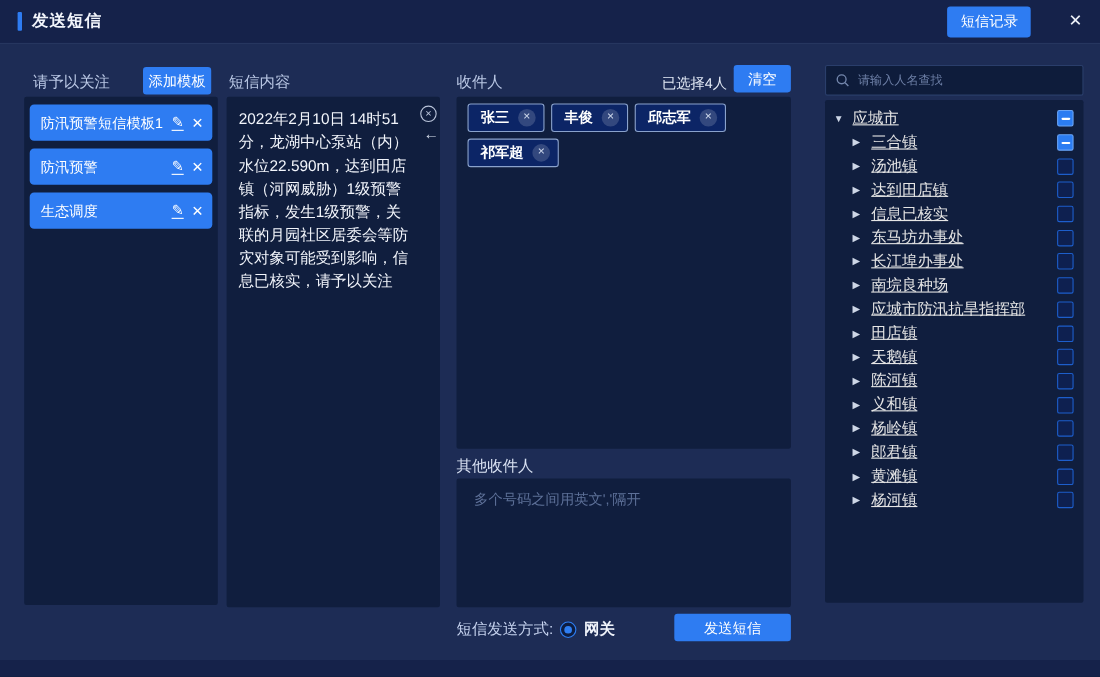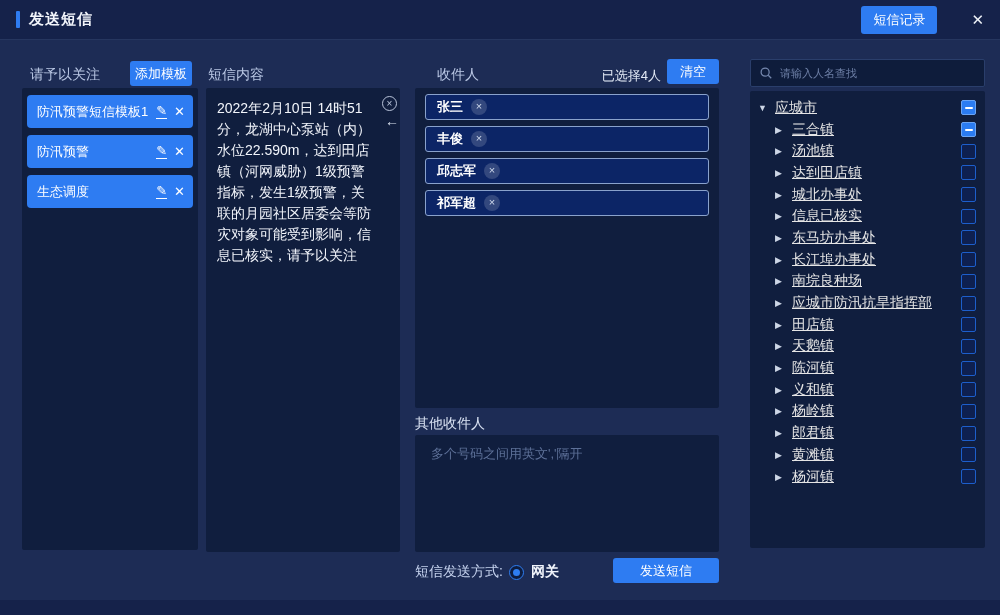--- a/index.html
+++ b/index.html
@@ -36,26 +36,26 @@
   .lbl-content { left:208px; top:66px; }
   .panel-content { left:206px; top:88px; width:194px; height:464px; }
   .panel-content textarea { width:100%; height:100%; background:transparent; border:none; resize:none;
        color:#f2f5fb; font-size:14px; line-height:21px; padding:10px 24px 10px 11px;
        font-family:inherit; outline:none; }
   .content-clear { position:absolute; top:8px; right:3px; width:15px; height:15px; border:1px solid #b9c4da;
        border-radius:50%; color:#b9c4da; font-size:10px; line-height:13px; text-align:center; cursor:pointer; }
   .content-arrow { position:absolute; top:25px; right:1px; color:#d8e0ee; font-size:14px; cursor:pointer; }
 
   
-  .lbl-recip { left:437px; top:66px; }
+  .lbl-recip { left:415px; top:66px; }
   .selected-count { position:absolute; left:577px; top:67px; width:84px; text-align:right;
        color:#e3eaf6; font-size:13px; }
   .btn-clear { position:absolute; left:667px; top:59px; width:52px; height:25px; }
   .panel-recip { left:415px; top:88px; width:304px; height:320px; padding:6px 10px; }
-  .chips { display:flex; flex-wrap:wrap; gap:6px;flex-direction:column; }
+  .chips { display:flex; flex-wrap:wrap; gap:6px; }
   .chip { display:inline-flex; align-items:center; height:26px; padding:0 7px 0 11px; background:#0c2566;
           border:1px solid #8aa2cc; border-radius:3px; color:#fff; font-size:13px; font-weight:bold; }
   .chip-x { width:16px; height:16px; margin-left:8px; border-radius:50%; background:rgba(255,255,255,.16);
           color:#cdd7ea; font-size:11px; line-height:15px; text-align:center; font-weight:normal; cursor:pointer; }
 
   .lbl-other { left:415px; top:415px; color:#d9e2f3; }
   .panel-other { left:415px; top:435px; width:304px; height:117px; }
   .panel-other textarea { width:100%; height:100%; background:transparent; border:none; resize:none;
        color:#f2f5fb; font-size:13px; padding:10px 12px 10px 16px; font-family:inherit; outline:none; }
   .panel-other textarea::placeholder { color:#5d7098; }
@@ -193,25 +193,20 @@
       <span class="tree-label">汤池镇</span>
       <span class="cb" data-state="unchecked"></span>
     </div>
     <div class="tree-row lvl1">
       <span class="tw" data-expanded="false"></span>
       <span class="tree-label">达到田店镇</span>
       <span class="cb" data-state="unchecked"></span>
     </div>
     <div class="tree-row lvl1">
       <span class="tw" data-expanded="false"></span>
-      <span class="tree-label">城北办事处</span>
-      <span class="cb" data-state="unchecked"></span>
-    </div>
-    <div class="tree-row lvl1">
-      <span class="tw" data-expanded="false"></span>
       <span class="tree-label">信息已核实</span>
       <span class="cb" data-state="unchecked"></span>
     </div>
     <div class="tree-row lvl1">
       <span class="tw" data-expanded="false"></span>
       <span class="tree-label">东马坊办事处</span>
       <span class="cb" data-state="unchecked"></span>
     </div>
     <div class="tree-row lvl1">
       <span class="tw" data-expanded="false"></span>

